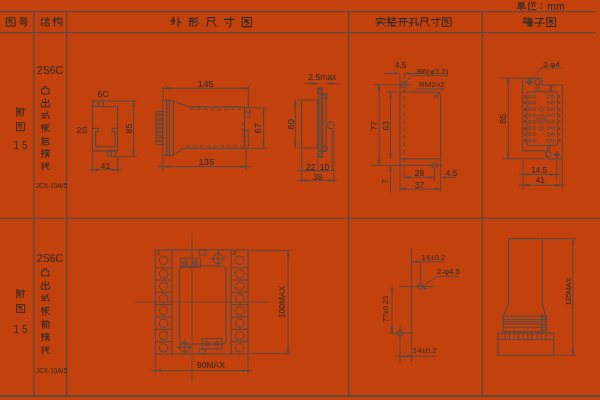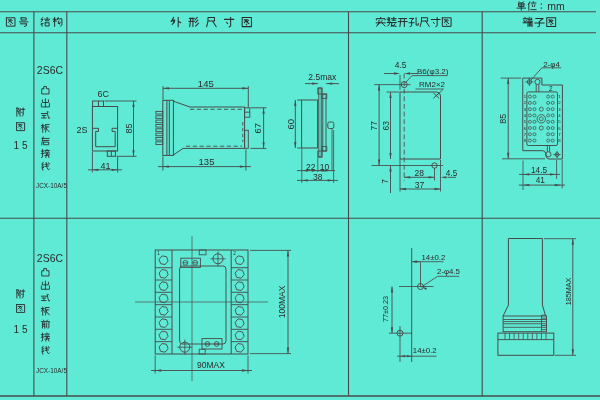--- a/index.html
+++ b/index.html
@@ -1,15 +1,15 @@
 <!DOCTYPE html>
 <html><head><meta charset="utf-8">
 <style>
 html,body{margin:0;padding:0;background:#ffffff;}
-#page{position:relative;width:600px;height:400px;background:#5eead4;overflow:hidden;}
+#page{position:relative;width:600px;height:400px;background:#c2410c;overflow:hidden;}
 text{font-family:"Liberation Sans",sans-serif;}
 </style></head>
 <body>
 
 <div id="page">
 <svg width="600" height="400" viewBox="0 0 600 400">
 
 <line x1="0" y1="11.7" x2="596" y2="11.7" stroke="#4a4a4a" stroke-width="1.1"></line>
 <line x1="0" y1="32.8" x2="596" y2="32.8" stroke="#4a4a4a" stroke-width="1.1"></line>
 <line x1="0" y1="218.2" x2="600" y2="218.2" stroke="#4a4a4a" stroke-width="1.1"></line>

